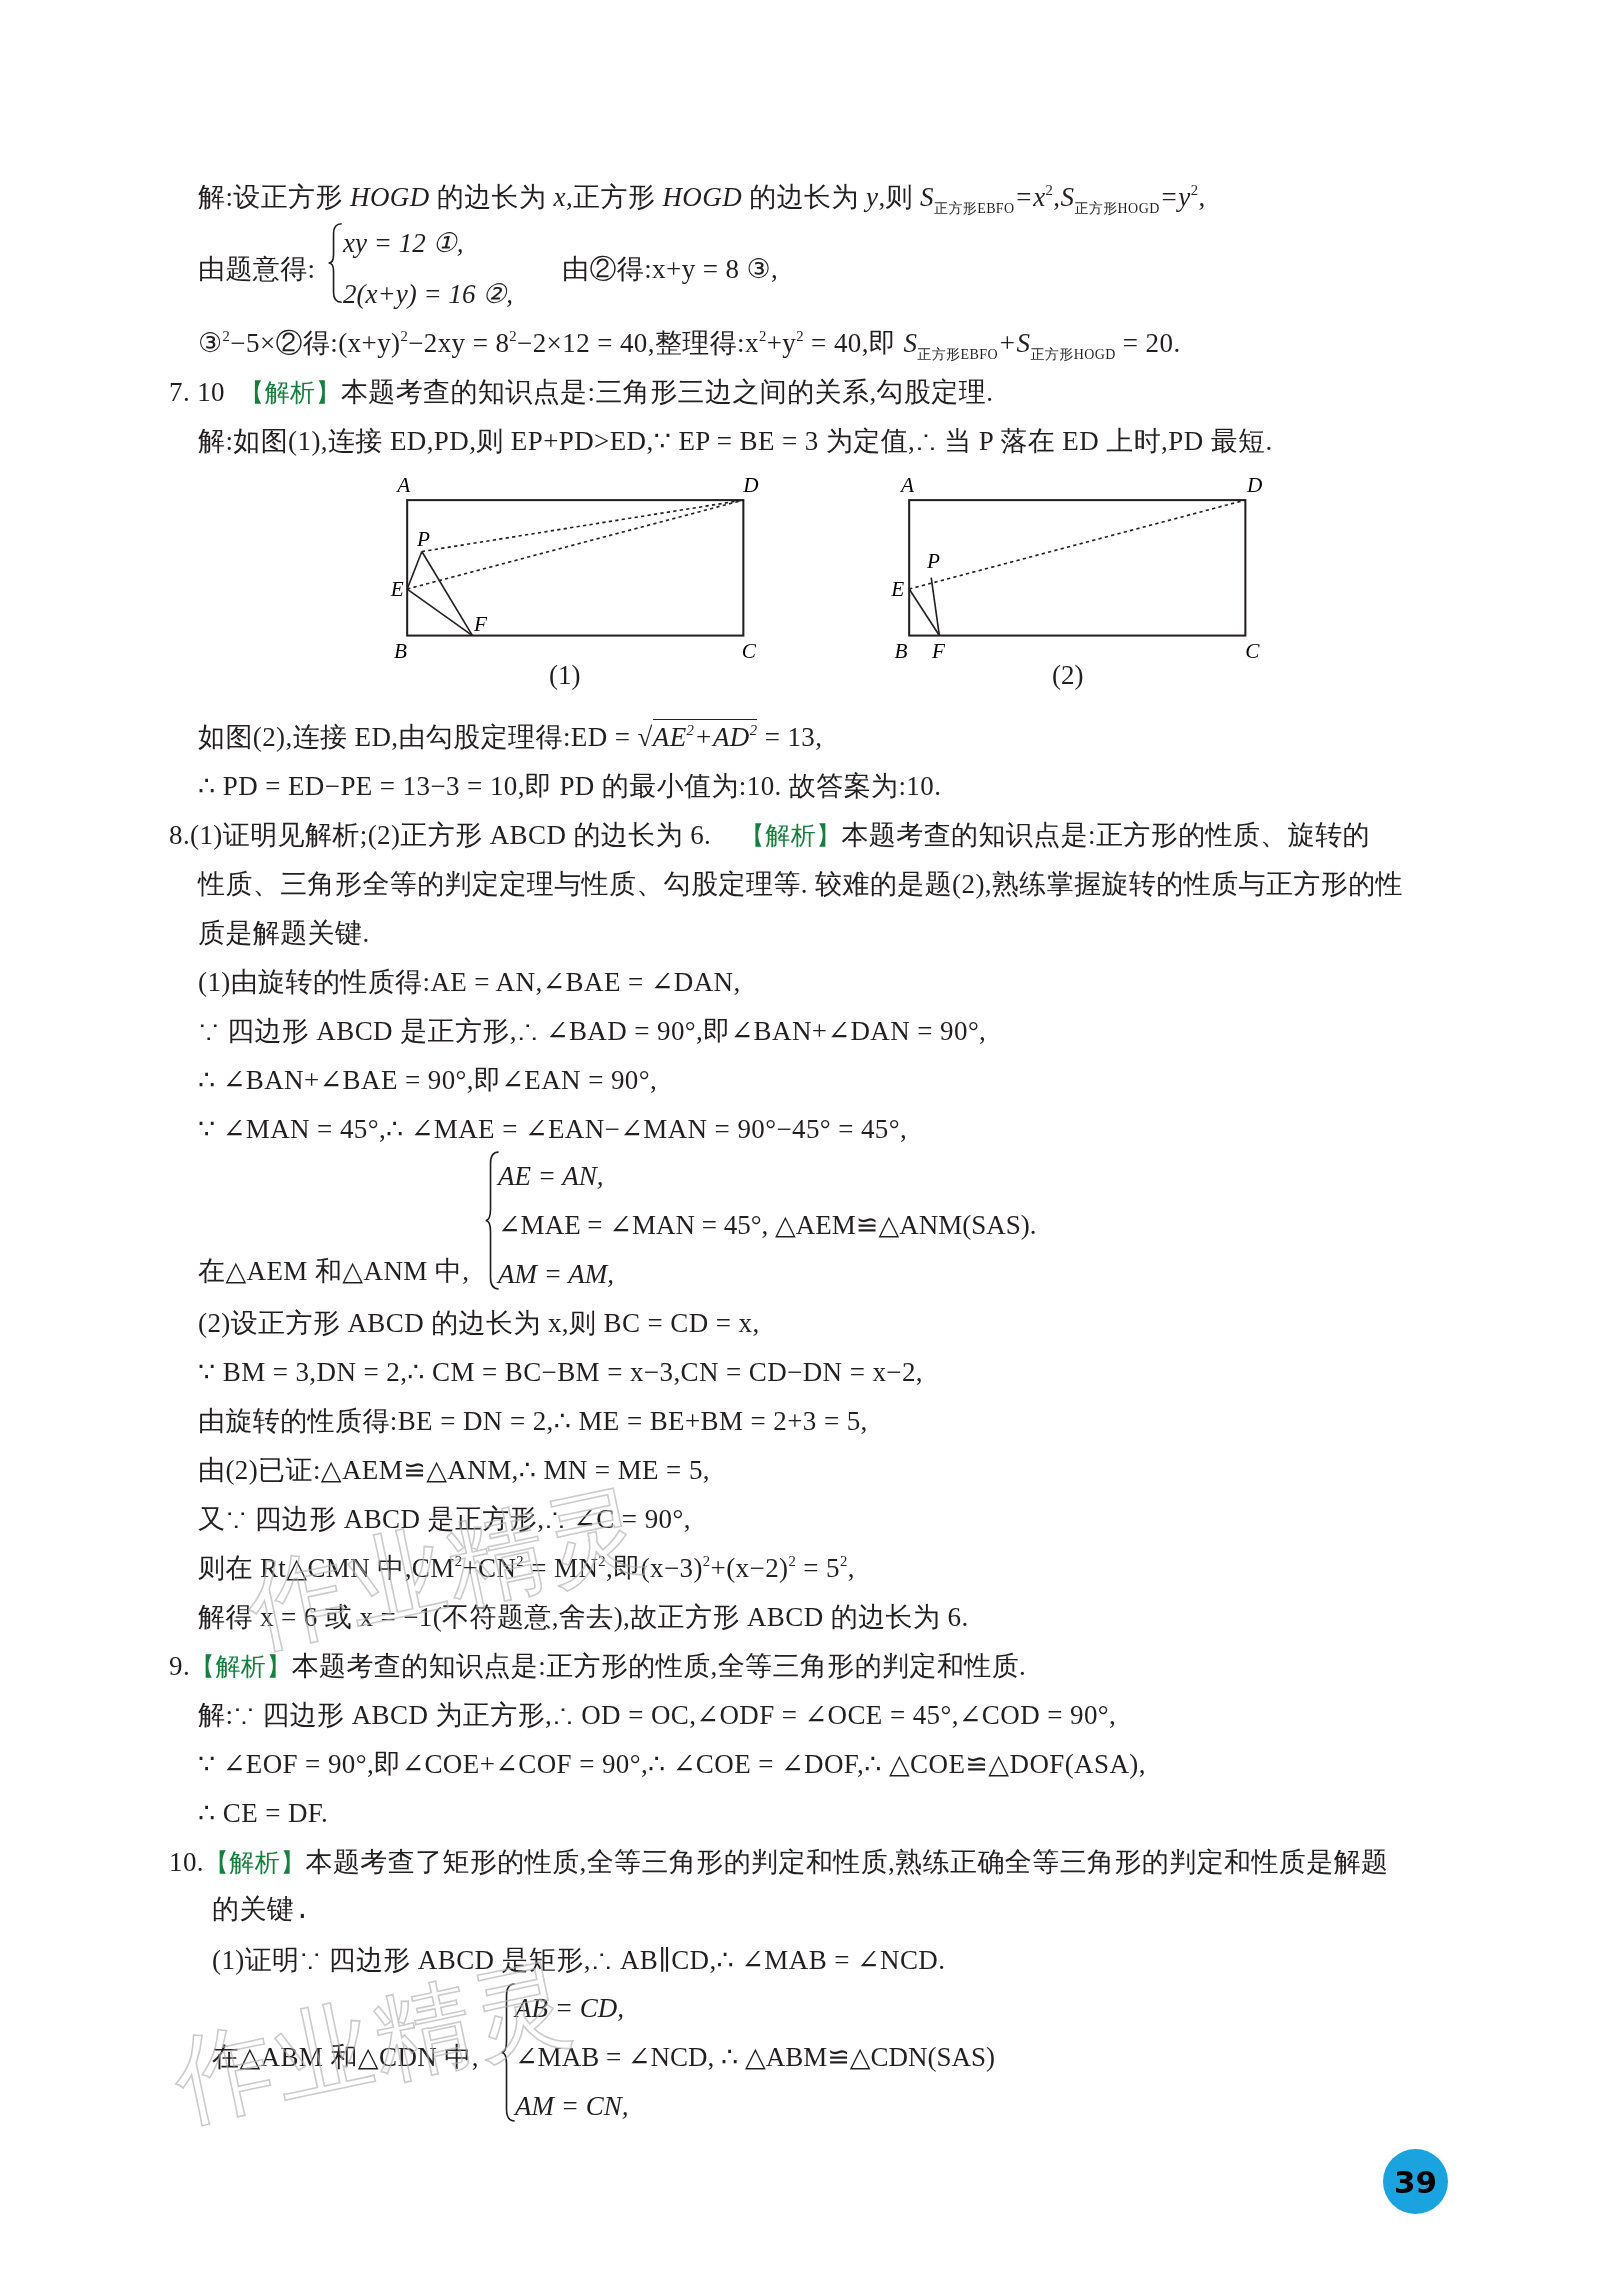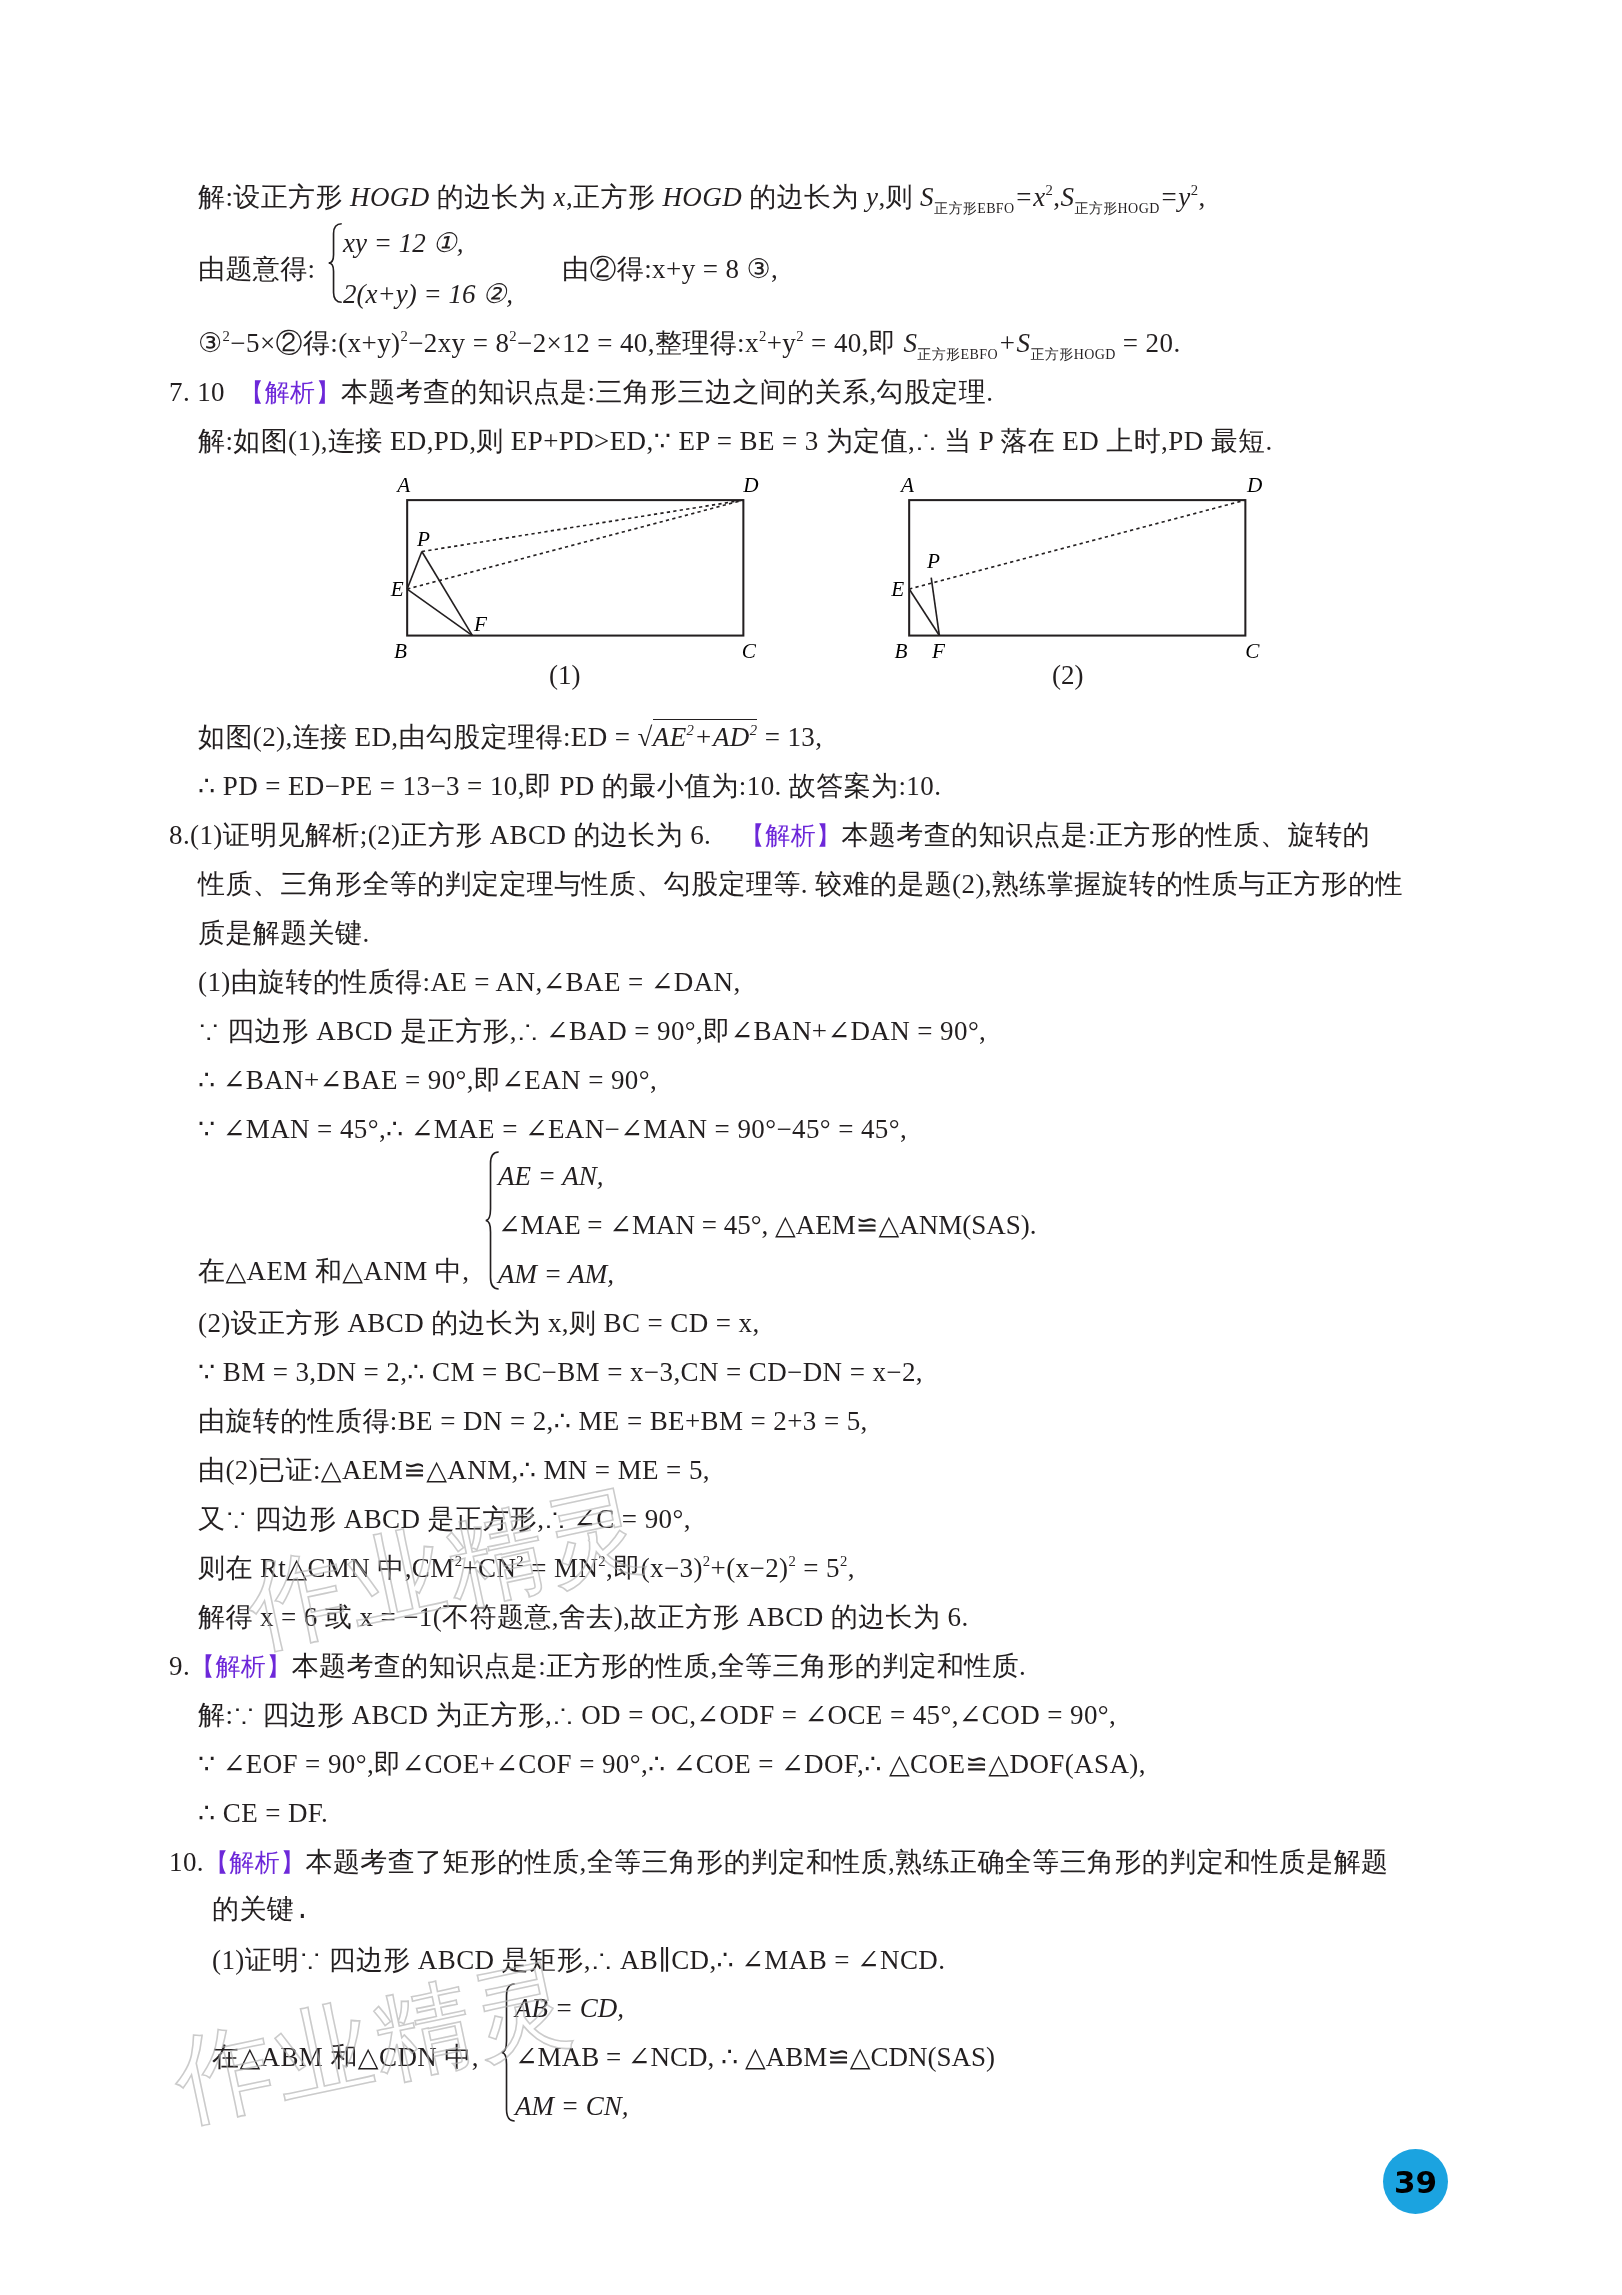--- a/index.html
+++ b/index.html
@@ -6,21 +6,21 @@
   body {
     width: 1622px; height: 2295px; position: relative; overflow: hidden;
     font-family: "Liberation Serif", "DejaVu Serif", serif;
     color: #231f20;
   }
   .line {
     position: absolute; font-size: 27px; line-height: 33px; white-space: nowrap;
     letter-spacing: 0.4px;
   }
   .line i, .it { font-style: italic; }
-  .tag { color: #6d28d9; font-family: "DejaVu Sans", "Liberation Sans", sans-serif; font-size: 25px; }
+  .tag { color: #15803d; font-family: "DejaVu Sans", "Liberation Sans", sans-serif; font-size: 25px; }
   sub.s { font-size: 14px; vertical-align: -6.5px; }
   sup { font-size: 14.7px; vertical-align: 11.4px; line-height: 0; }
   .brace-svg { position: absolute; }
   .sys-row { position: absolute; font-size: 27px; line-height: 33px; white-space: nowrap; }
   .fig { position: absolute; }
   .fig svg { overflow: visible; }
   .fig-label { font-family: "Liberation Serif", serif; font-style: italic; font-size: 26px; }
   .caption { position: absolute; font-size: 27px; }
   .page-num {
     position: absolute; left: 1383px; top: 2149px; width: 65px; height: 65px;

